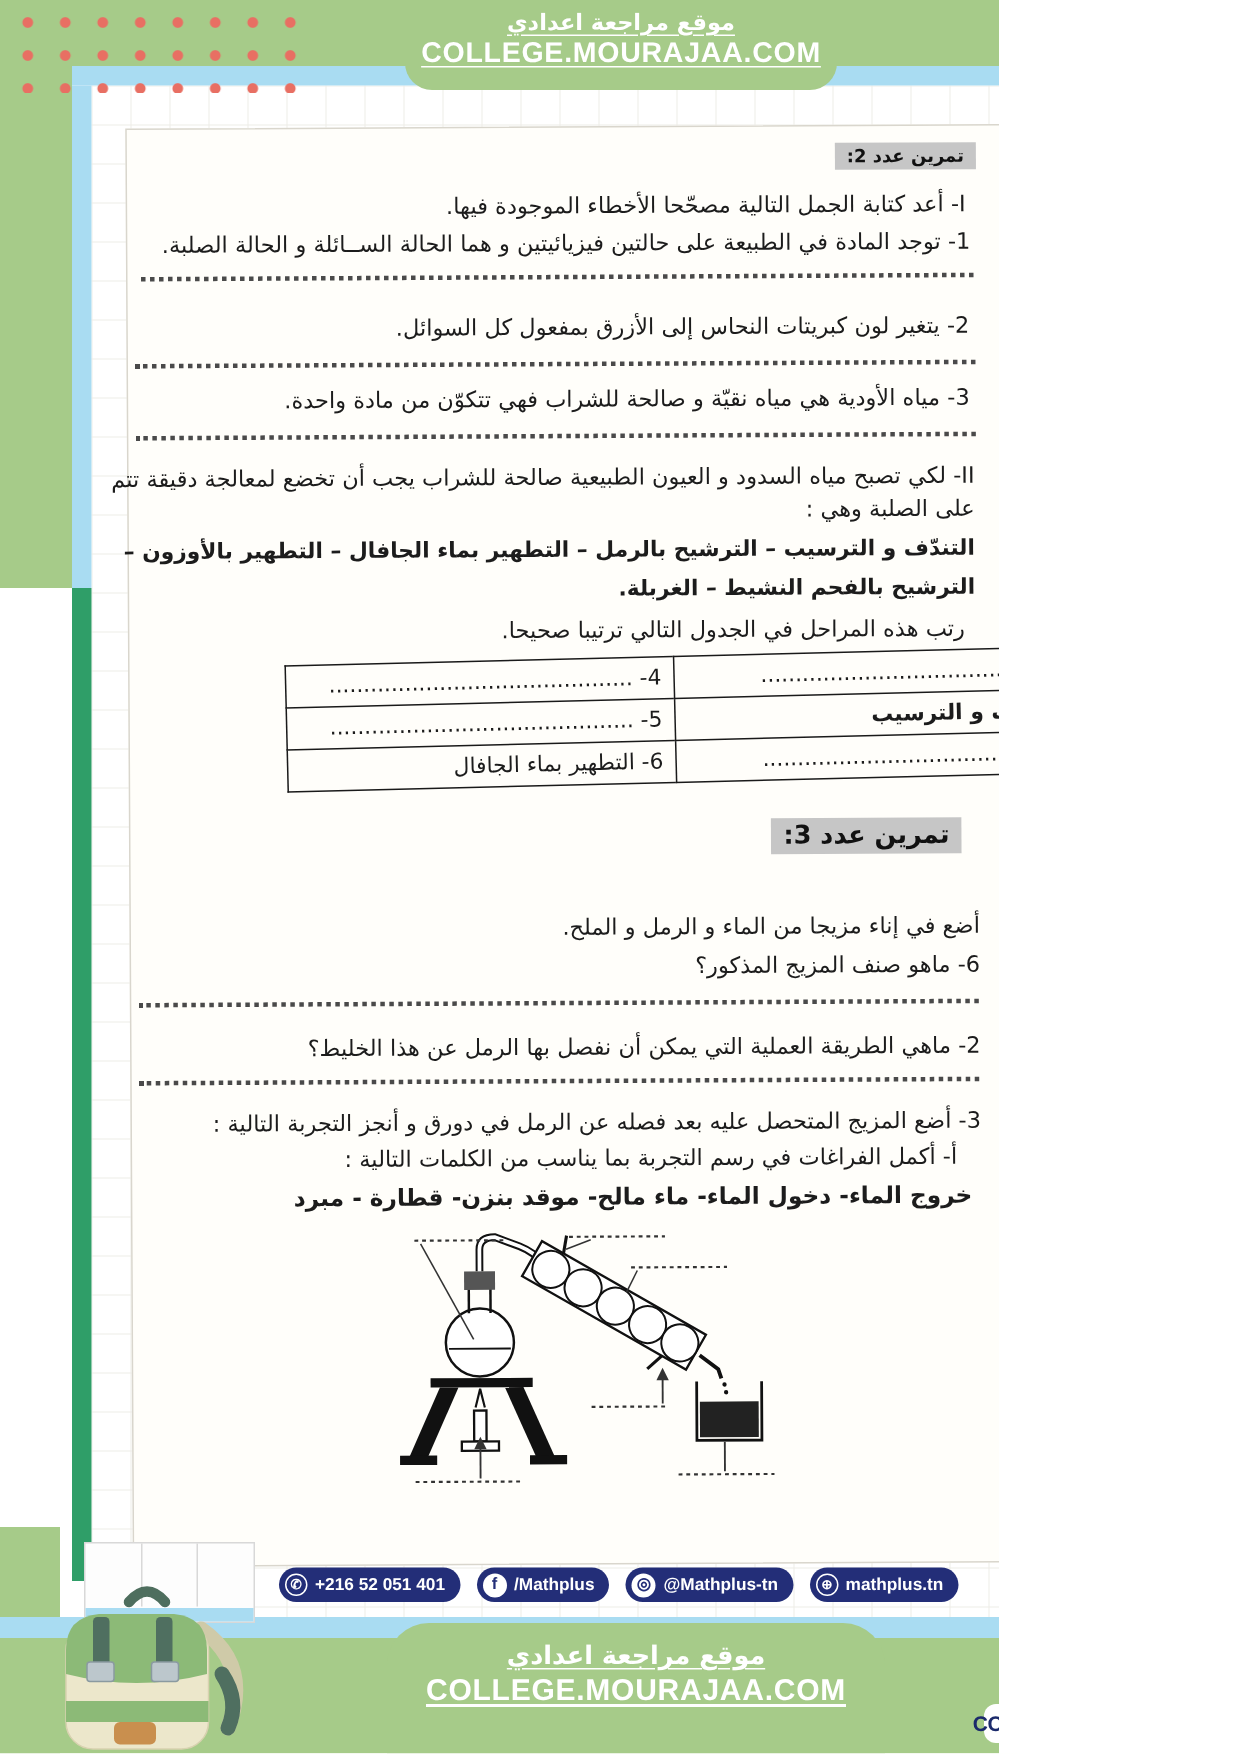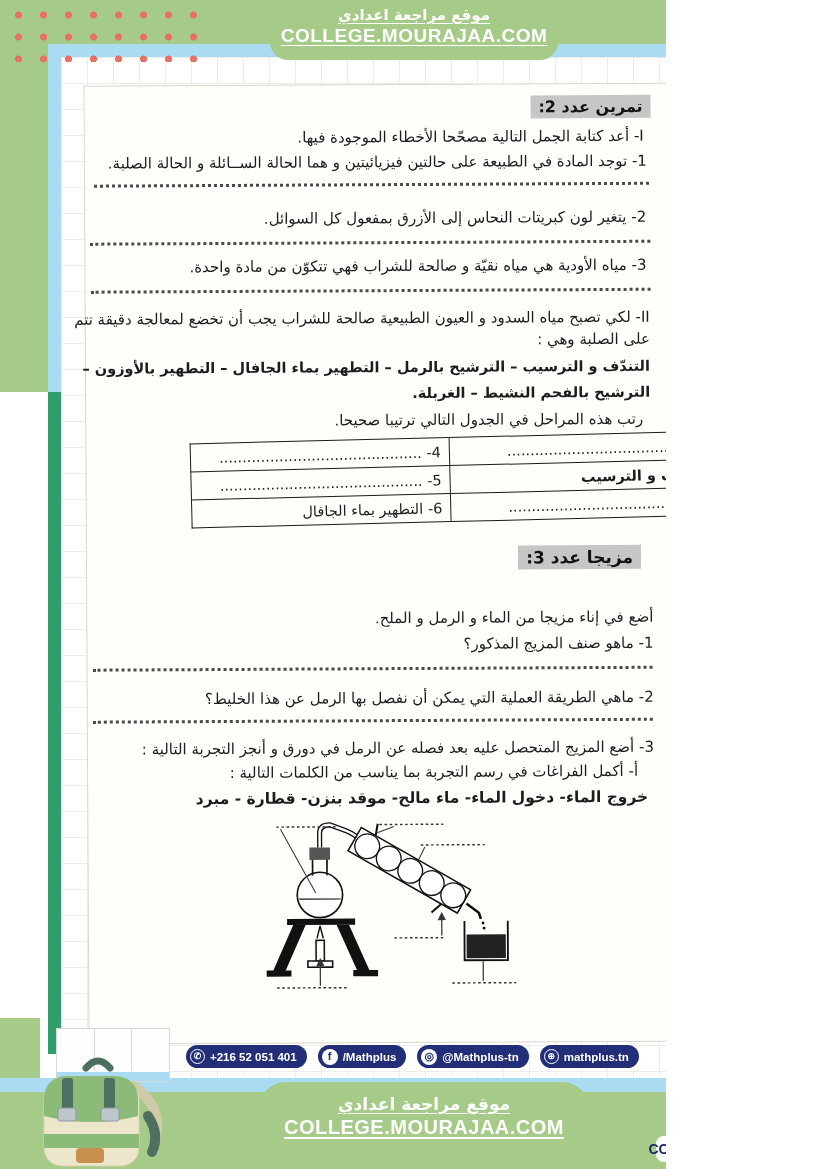--- a/index.html
+++ b/index.html
@@ -40,21 +40,21 @@
   .site-domain{font-family:"Liberation Sans",sans-serif;font-weight:bold;text-decoration:underline;
     text-underline-offset:3px;letter-spacing:.5px;}
   .hdr-tab .site-domain{font-size:19px;margin-top:1px;}
   .ftr-tab .site-domain{font-size:20px;margin-top:2px;}
   
   .paper{left:86px;top:84px;width:655px;height:957px;background:#fffefa;border:1px solid #d9d6cd;
     transform:rotate(-0.3deg);direction:rtl;color:#1c1c1c;}
   .line{position:absolute;white-space:nowrap;font-size:15px;}
   .bold{font-weight:bold;}
   .ex-title{position:absolute;background:#c6c6c6;color:#111;font-weight:bold;white-space:nowrap;
-    padding:2px 8px;font-size:16px;}
+    padding:2px 8px;font-size:12px;}
   .dotline{position:absolute;height:0;border-top:3px dotted #4a4a4a;}
   .anstable{position:absolute;left:104px;top:352px;width:548px;border-collapse:collapse;
     transform:rotate(-1.1deg);direction:rtl;}
   .anstable td{border:1.6px solid #1a1a1a;height:25px;font-size:14.5px;padding:1px 8px 1px 4px;
     white-space:nowrap;overflow:hidden;}
   .apparatus{position:absolute;left:159px;top:731px;width:330px;height:191px;}
   
   .badge-row{left:186px;top:1045px;display:flex;gap:11px;direction:ltr;}
   .pill{display:flex;align-items:center;gap:5px;background:#232e78;color:#ffffff;border-radius:12px;
     height:23px;padding:0 10px 0 4px;font-family:"Liberation Sans",sans-serif;font-size:11.5px;font-weight:bold;}
@@ -168,24 +168,24 @@
           <td style="font-weight:600;">2- التندف و الترسيب</td>
           <td>5- ............................................</td>
         </tr>
         <tr>
           <td>3- ............................................</td>
           <td>6- التطهير بماء الجافال</td>
         </tr>
       </tbody>
     </table>
 
-    <div class="ex-title" style="top:461px;right:101px;font-size:17px;">مزيجا عدد 3:</div>
+    <div class="ex-title" style="top:461px;right:101px;font-size:17px;">تمرين عدد 3:</div>
 
     <div class="line" style="top:524px;right:89px;">أضع في إناء مزيجا من الماء و الرمل و الملح.</div>
-    <div class="line" style="top:550px;right:89px;">1- ماهو صنف المزيج المذكور؟</div>
+    <div class="line" style="top:550px;right:89px;">6- ماهو صنف المزيج المذكور؟</div>
     <div class="dotline" style="top:582px;left:5px;width:560px;"></div>
 
     <div class="line" style="top:604px;right:89px;">2- ماهي الطريقة العملية التي يمكن أن نفصل بها الرمل عن هذا الخليط؟</div>
     <div class="dotline" style="top:634px;left:5px;width:560px;"></div>
 
     <div class="line" style="top:654px;right:89px;">3- أضع المزيج المتحصل عليه بعد فصله عن الرمل في دورق و أنجز التجربة التالية :</div>
     <div class="line" style="top:678px;right:105px;">أ- أكمل الفراغات في رسم التجربة بما يناسب من الكلمات التالية :</div>
     <div class="line bold" style="top:704px;right:95px;font-size:15.5px;">خروج الماء-  دخول الماء- ماء مالح- موقد بنزن- قطارة - مبرد</div>
 
     <svg class="apparatus" viewBox="0 0 320 185">

